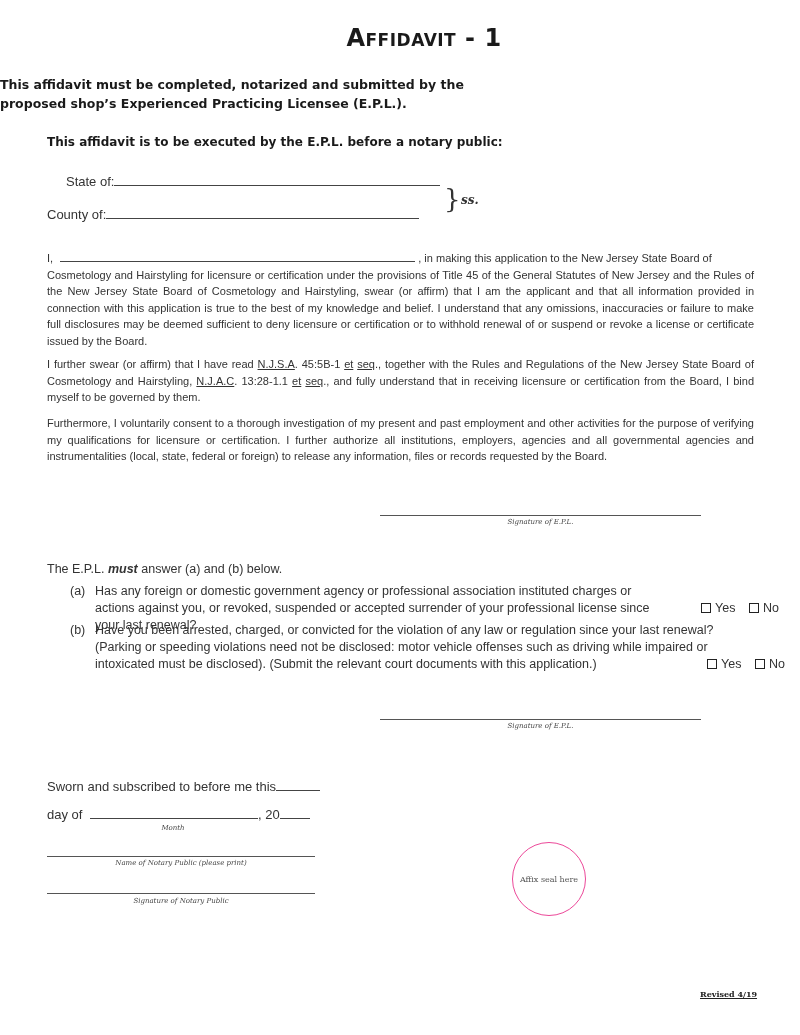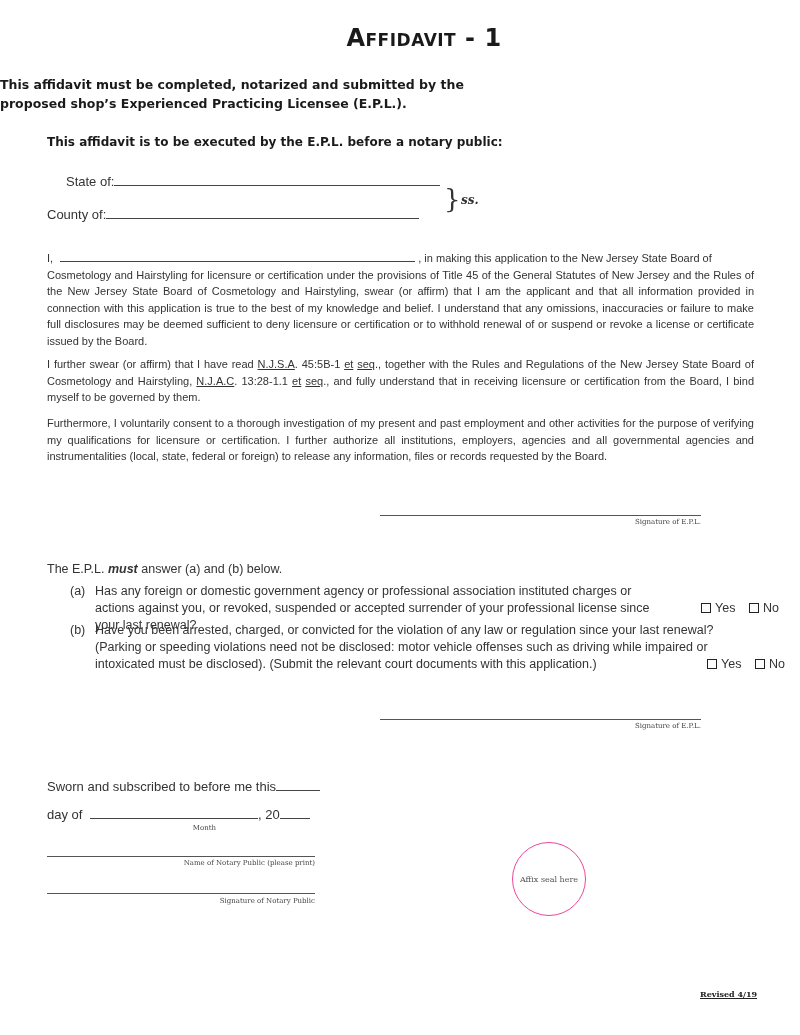--- a/index.html
+++ b/index.html
@@ -29,21 +29,21 @@
   .field-row { font-size: 13px; color: #333; white-space: nowrap; }
   .line { display: inline-block; border-bottom: 1px solid #444; vertical-align: baseline; height: 11px; }
   .brace { top: 184px; left: 444px; font-family: "DejaVu Serif", serif; font-size: 26px; color: #333; }
   .ss { top: 193px; left: 461px; font-family: "DejaVu Serif", serif; font-style: italic; font-weight: bold; font-size: 12px; color: #333; }
   .para {
     left: 47px; width: 707px; font-size: 11px; line-height: 16.5px;
     text-align: justify; color: #333;
   }
   .u { text-decoration: underline; }
   .sig-line { border-top: 1px solid #555; }
-  .sig-label { font-family: "DejaVu Serif", serif; font-size: 7px; color: #444; text-align: right; }
+  .sig-label { font-family: "DejaVu Serif", serif; font-size: 7px; color: #444; text-align: center; font-style: italic; }
   .q-block { font-size: 12.5px; line-height: 17px; color: #333; }
   .q-letter { position: absolute; left: 0; }
   .q-text { position: absolute; left: 25px; width: 663px; }
   .yesno { position: absolute; white-space: nowrap; font-size: 12.5px; margin-left: 32px; }
   .chk {
     display: inline-block; width: 8px; height: 8px; border: 1.5px solid #222;
     vertical-align: -1px; margin-right: 4px;
   }
   .seal {
     top: 842px; left: 512px; width: 72px; height: 72px; border: 1px solid #ec4899;

